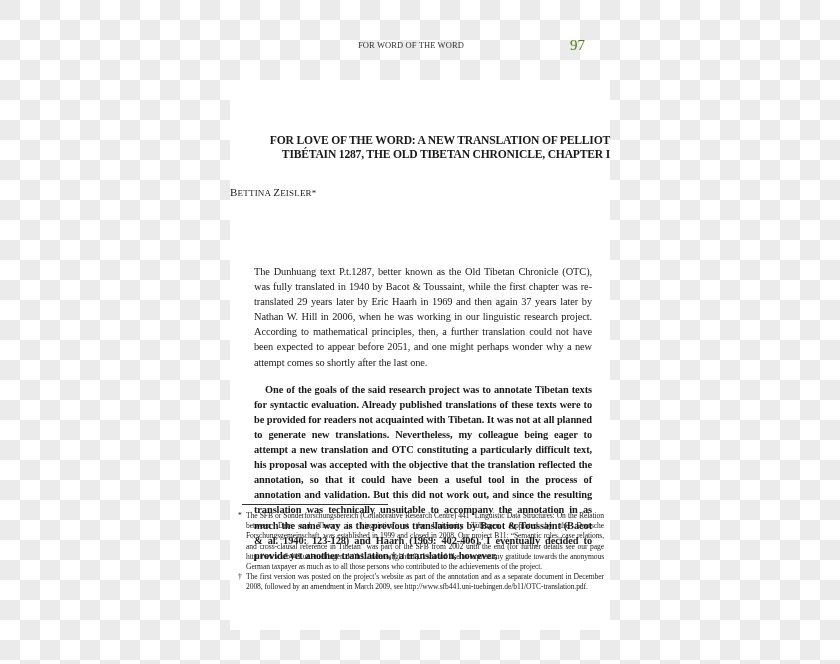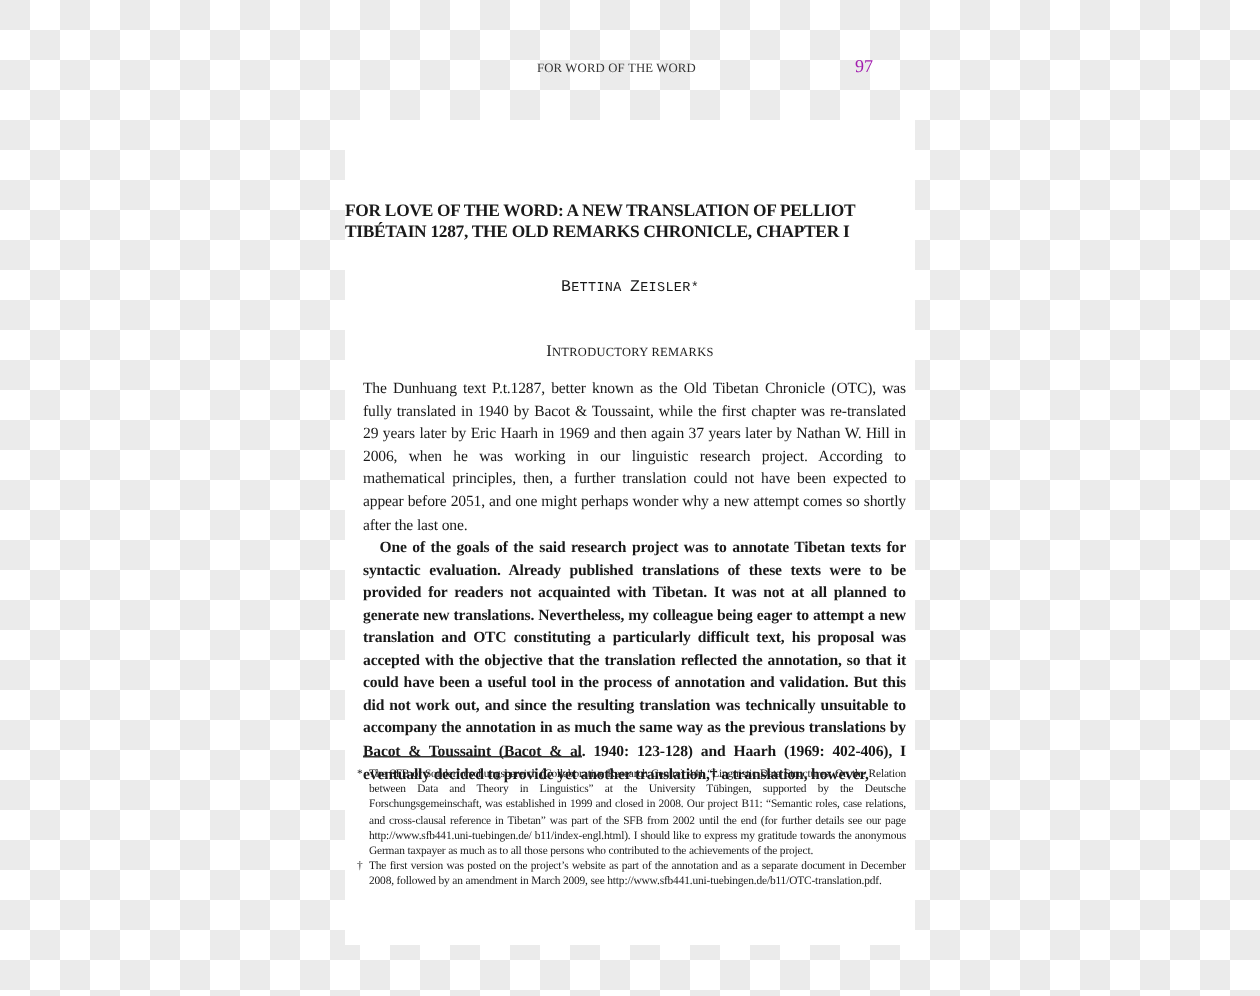--- a/index.html
+++ b/index.html
@@ -13,45 +13,45 @@
     background-position: 20px 0, 0 20px;
     font-family: "Liberation Serif", "DejaVu Serif", serif;
     color: #1a1a1a;
   }
   .running-head {
     position: absolute; top: 40px; left: 358px;
     font-size: 8.5px; letter-spacing: 0.1px; color: #333;
   }
   .page-number {
     position: absolute; top: 37px; left: 570px;
-    font-size: 12px; color: #a21caf;
+    font-size: 15px; color: #4d7c0f;
   }
   .page {
     position: absolute; left: 230px; top: 80px; width: 380px; height: 550px;
     background: #ffffff;
   }
   .title {
-    position: absolute; left: 0; top: 54px; width: 380px; text-align: left;
+    position: absolute; left: 0; top: 54px; width: 380px; text-align: right;
     font-weight: bold; font-size: 11.6px; line-height: 14px; letter-spacing: -0.2px;
   }
   .author {
-    position: absolute; left: 0; top: 106px; width: 380px; text-align: center;
-    font-size: 9px; letter-spacing: 0.2px; font-family: Liberation Mono, monospace;
+    position: absolute; left: 0; top: 106px; width: 380px; text-align: left;
+    font-size: 9px; letter-spacing: 0.2px;
   }
   .section-head {
     position: absolute; left: 0; top: 148px; width: 380px; text-align: center;
     font-size: 8.3px; letter-spacing: 0.2px;
   }
   .sc { font-size: 11px; }
   .body-text {
     position: absolute; left: 12px; top: 172px; width: 362px;
     font-size: 10.4px; line-height: 15.1px; text-align: justify;
     letter-spacing: -0.1px;
   }
-  .body-text p { margin: 0; }
+  .body-text p { margin: 12px; }
   .body-text p.indent { text-indent: 11px; font-weight: bold; }
   .fn-rule {
     position: absolute; left: 12px; top: 424px; width: 146px; height: 1px;
     background: #333;
   }
   .footnotes {
     position: absolute; left: 8px; top: 431px; width: 366px;
     font-size: 7.6px; line-height: 10.2px; text-align: justify;
     letter-spacing: -0.1px;
   }
@@ -60,26 +60,25 @@
 </style>
 </head>
 <body>
 
 <div class="running-head">FOR WORD OF THE WORD</div>
 <div class="page-number">97</div>
 
 <div class="page">
   <div class="title">
     <div>FOR LOVE OF THE WORD: A NEW TRANSLATION OF PELLIOT</div>
-    <div>TIBÉTAIN 1287, THE OLD REMARKS CHRONICLE, CHAPTER I</div>
+    <div>TIBÉTAIN 1287, THE OLD TIBETAN CHRONICLE, CHAPTER I</div>
   </div>
 
   <div class="author"><span class="sc">B</span><span>ETTINA</span> <span class="sc">Z</span><span>EISLER</span><span>*</span></div>
 
-  <div class="section-head"><span class="sc">I</span><span>NTRODUCTORY REMARKS</span></div>
 
   <div class="body-text">
     <p>The Dunhuang text P.t.1287, better known as the Old Tibetan Chronicle (OTC), was fully translated in 1940 by Bacot &amp; Toussaint, while the first chapter was re-translated 29 years later by Eric Haarh in 1969 and then again 37 years later by Nathan W. Hill in 2006, when he was working in our linguistic research project. According to mathematical principles, then, a further translation could not have been expected to appear before 2051, and one might perhaps wonder why a new attempt comes so shortly after the last one.</p>
     <p class="indent">One of the goals of the said research project was to annotate Tibetan texts for syntactic evaluation. Already published translations of these texts were to be provided for readers not acquainted with Tibetan. It was not at all planned to generate new translations. Nevertheless, my colleague being eager to attempt a new translation and OTC constituting a particularly difficult text, his proposal was accepted with the objective that the translation reflected the annotation, so that it could have been a useful tool in the process of annotation and validation. But this did not work out, and since the resulting translation was technically unsuitable to accompany the annotation in as much the same way as the previous translations by Bacot &amp; Toussaint (Bacot &amp; al. 1940: 123-128) and Haarh (1969: 402-406), I eventually decided to provide yet another translation,† a translation, however,</p>
   </div>
 
   <div class="fn-rule"></div>
 
   <div class="footnotes">
     <div class="fn">

